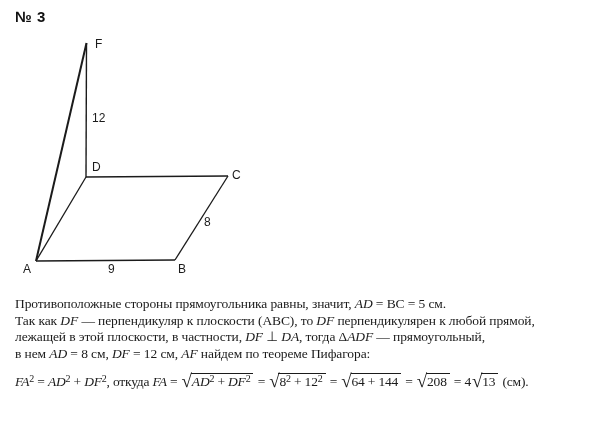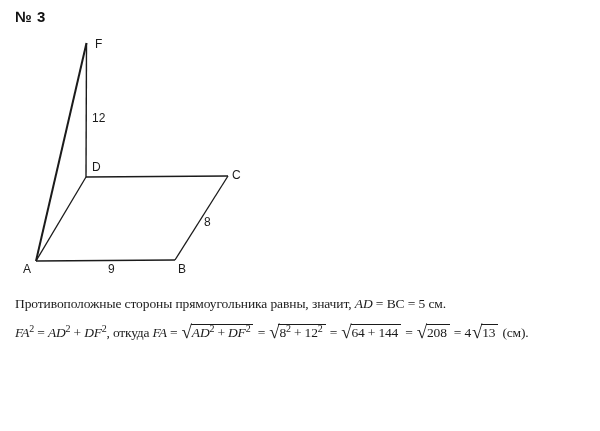--- a/index.html
+++ b/index.html
@@ -63,16 +63,19 @@
     <text x="23" y="243">A</text>
     <text x="178" y="243">B</text>
 
     <text x="92" y="92">12</text>
     <text x="108" y="243">9</text>
     <text x="204" y="196">8</text>
   </svg>
 
   <div class="textblock">
     <p><span class="up">Противоположные стороны прямоугольника равны, значит, </span><span class="it">AD</span><span class="up"> = BC = 5 см.</span></p>
+    <p><span class="up">Так как </span><span class="it">DF</span><span class="up"> — перпендикуляр к плоскости (ABC), то </span><span class="it">DF</span><span class="up"> перпендикулярен к любой прямой,</span></p>
+    <p><span class="up">лежащей в этой плоскости, в частности, </span><span class="it">DF</span><span class="up"> ⊥ </span><span class="it">DA</span><span class="up">, тогда Δ</span><span class="it">ADF</span><span class="up"> — прямоугольный,</span></p>
+    <p><span class="up">в нем </span><span class="it">AD</span><span class="up"> = 8 см, </span><span class="it">DF</span><span class="up"> = 12 см, </span><span class="it">AF</span><span class="up"> найдем по теореме Пифагора:</span></p>
     <p class="formula"><span class="it">FA</span><span class="sup">2</span><span class="up"> = </span><span class="it">AD</span><span class="sup">2</span><span class="up"> + </span><span class="it">DF</span><span class="sup">2</span><span class="up">, откуда </span><span class="it">FA</span><span class="up"> = </span><span class="sqrt"><span class="radsign">√</span><span class="radbody"><span class="it">AD</span><span class="sup">2</span><span class="up"> + </span><span class="it">DF</span><span class="sup">2</span></span></span><span class="up"> = </span><span class="sqrt"><span class="radsign">√</span><span class="radbody"><span class="up">8</span><span class="sup">2</span><span class="up"> + 12</span><span class="sup">2</span></span></span><span class="up"> = </span><span class="sqrt"><span class="radsign">√</span><span class="radbody"><span class="up">64 + 144</span></span></span><span class="up"> = </span><span class="sqrt"><span class="radsign">√</span><span class="radbody"><span class="up">208</span></span></span><span class="up"> = 4</span><span class="sqrt"><span class="radsign">√</span><span class="radbody"><span class="up">13</span></span></span><span class="up"> (см).</span></p>
   </div>
 
 </div>
 
 </body></html>

